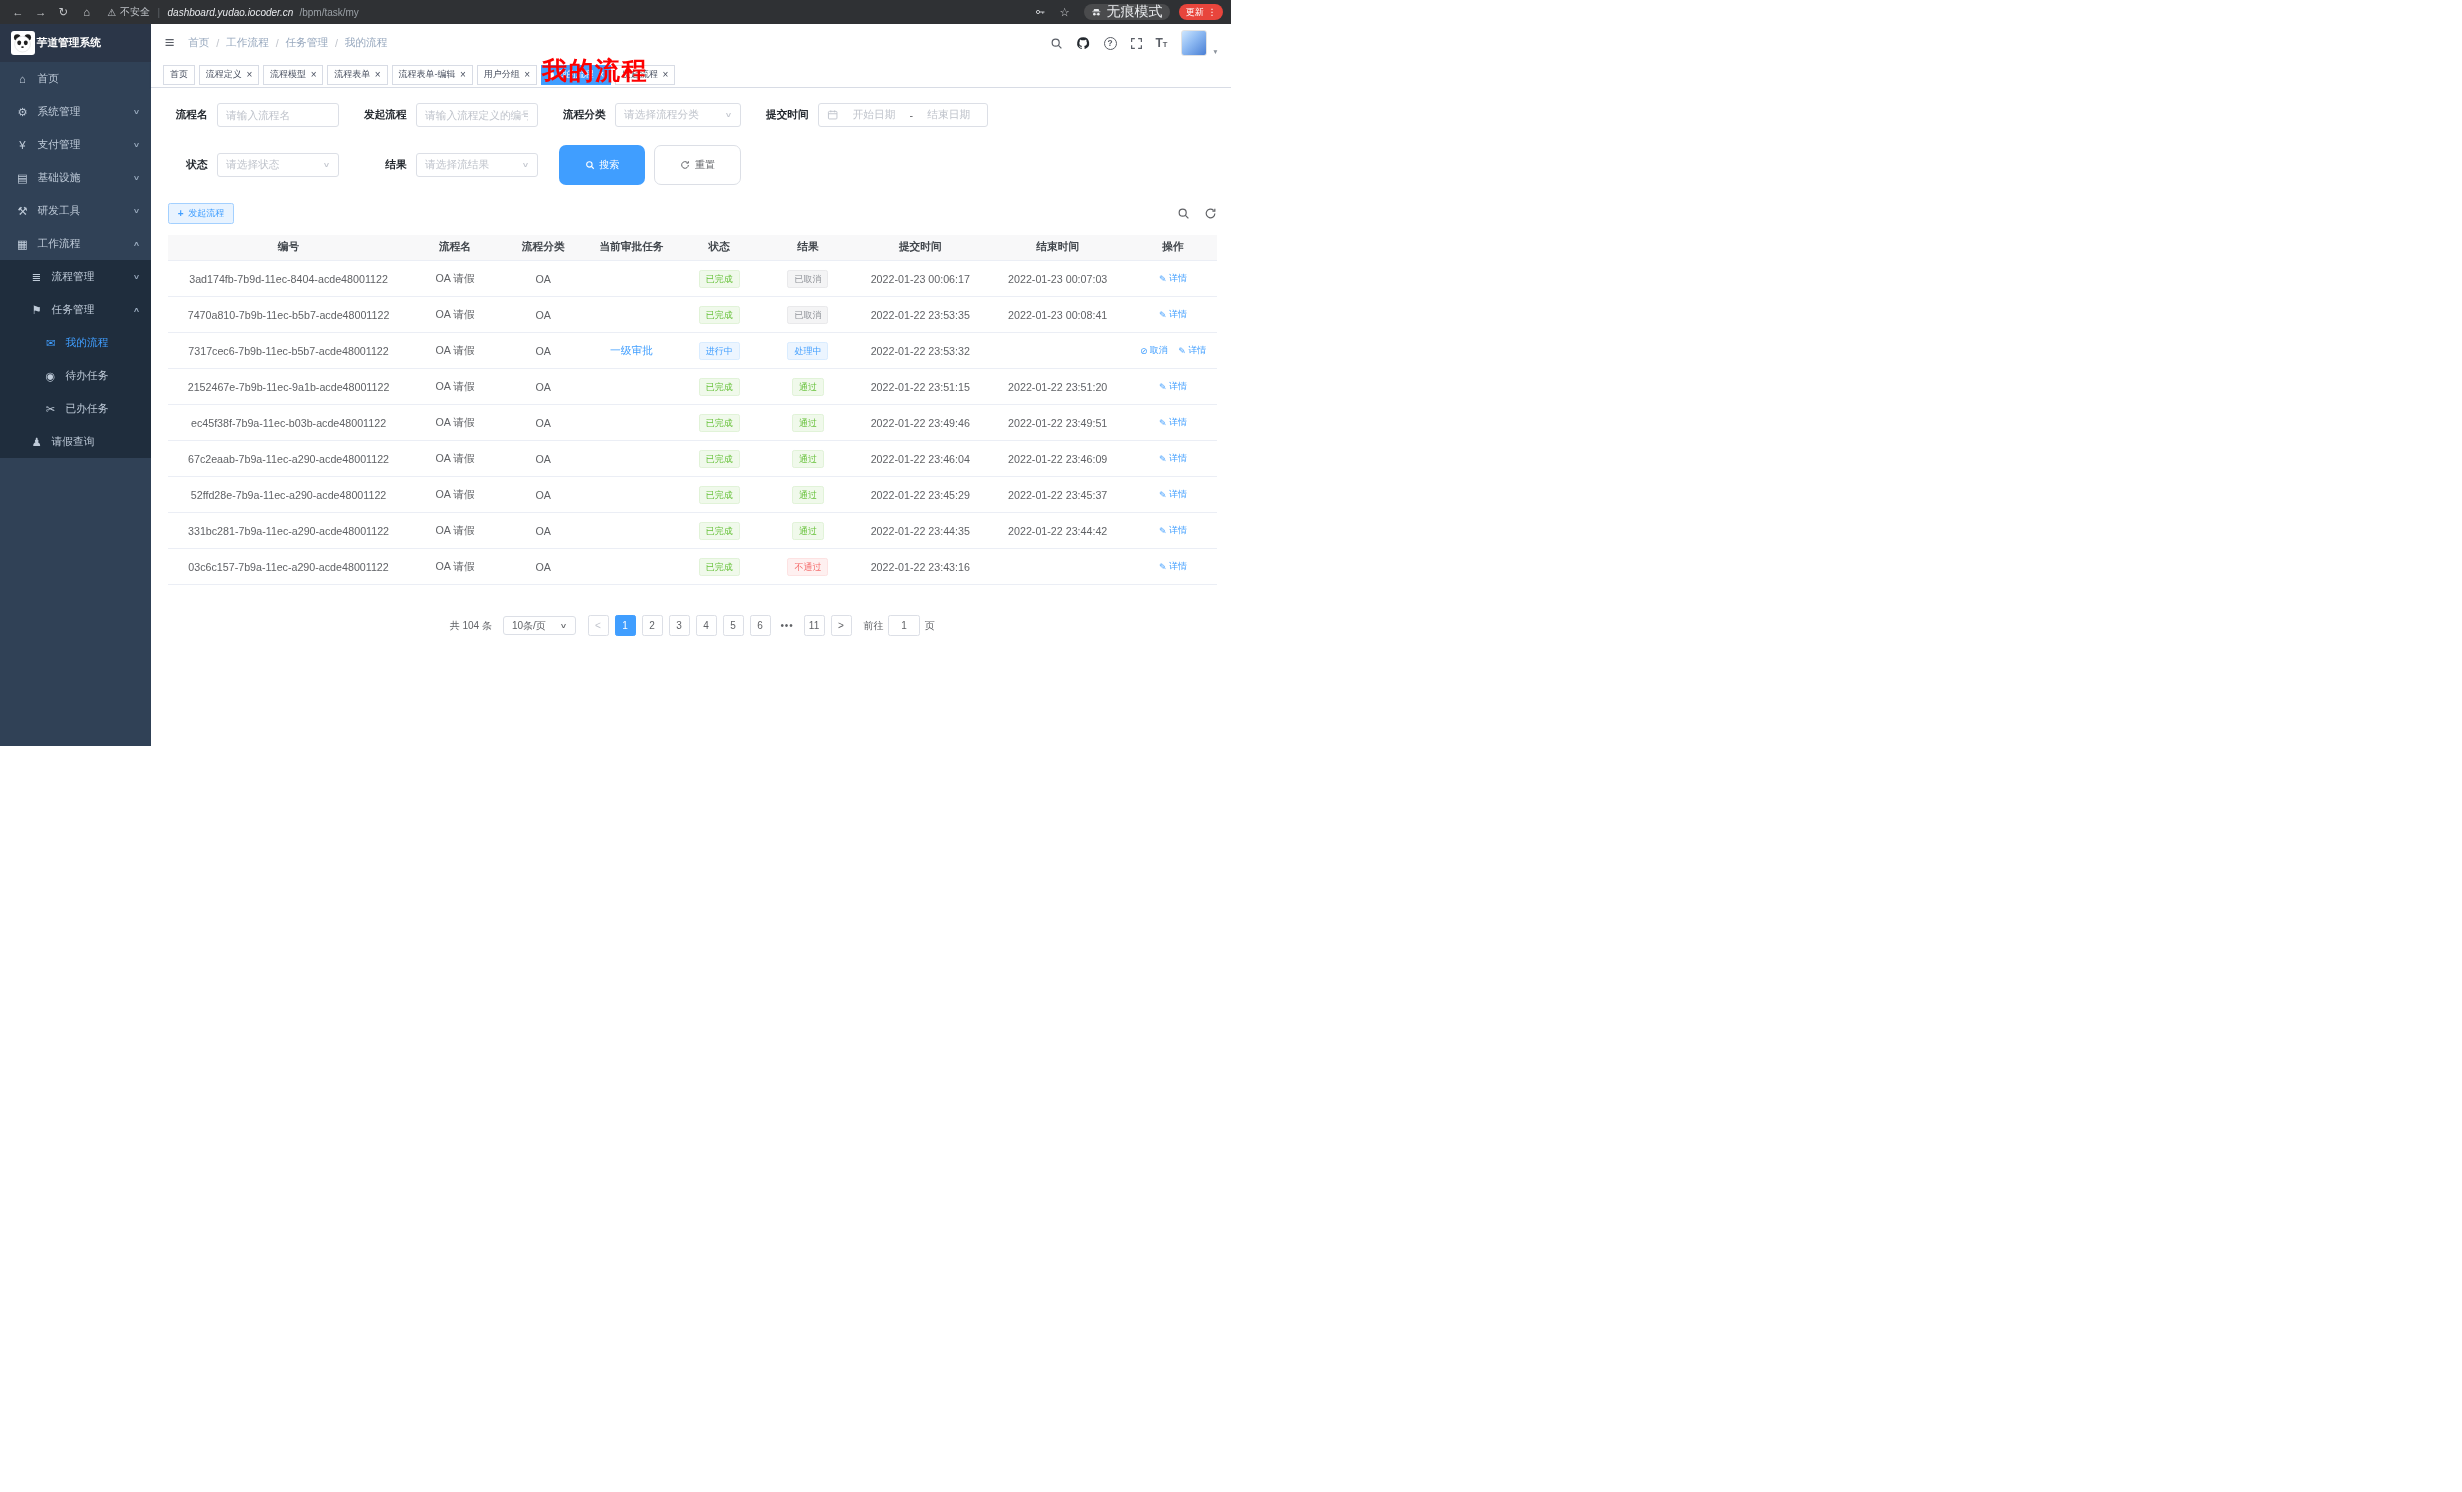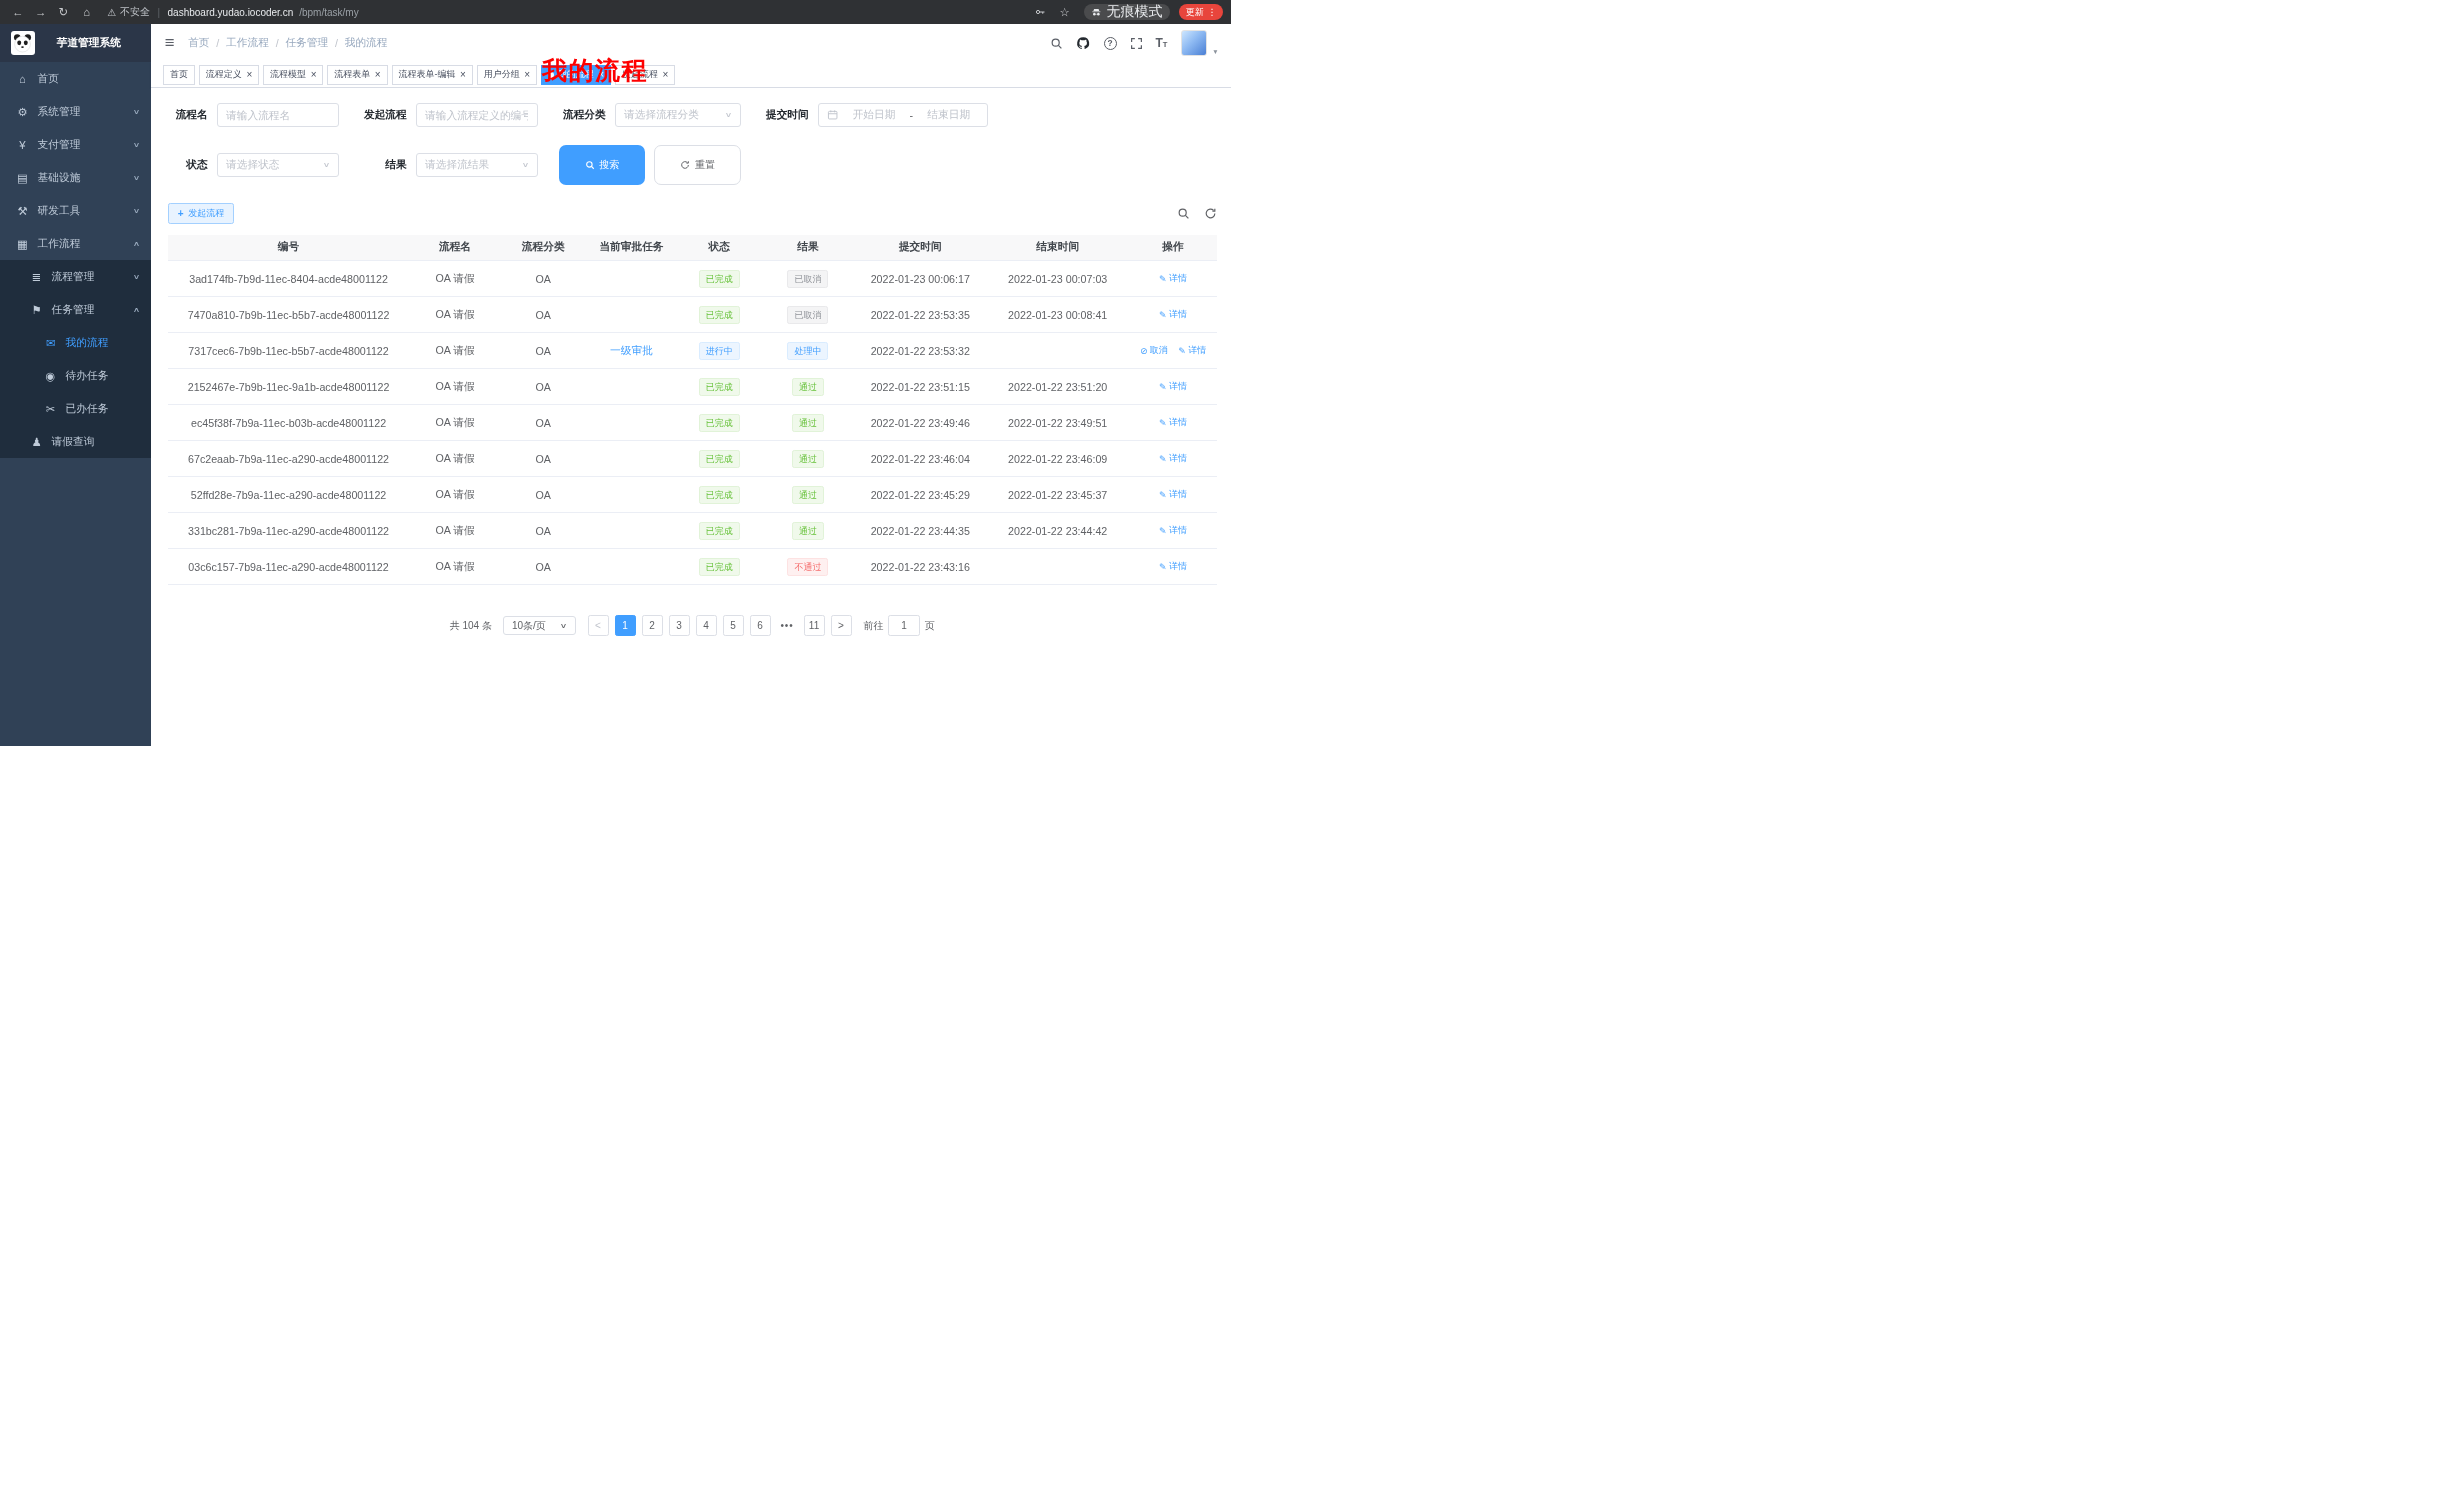--- a/index.html
+++ b/index.html
@@ -6,30 +6,30 @@
   html,body{background:#fff;}
   body{font-family:"Liberation Sans","DejaVu Sans",sans-serif;width:1231px;height:746px;overflow:hidden;color:#303133;}
   .screen{position:relative;width:1231px;height:746px;overflow:hidden;}
 
   
   .browser-bar{height:24px;background:#2f3134;display:flex;align-items:center;padding:0 7.6px;gap:3px;color:#c8cacd;font-size:10px;}
   .bicon{width:20px;height:18px;display:flex;align-items:center;justify-content:center;font-size:11.4px;color:#c8cacd;cursor:pointer;}
   .url-area{display:flex;align-items:center;gap:6px;margin-left:7.6px;flex:1;min-width:0;}
   .warn{display:flex;gap:3.8px;align-items:center;color:#bdc1c6;}
   .vsep{color:#5f6368;padding:0 1.5px;}
-  .url-host{color:#e8eaed;}
+  .url-host{color:#e8eaed;font-style:italic;}
   .url-path{color:#9aa0a6;}
   .browser-right{display:flex;align-items:center;gap:9px;margin-left:auto;}
   .incog{background:#4a4b4d;border-radius:9px;height:16.7px;display:flex;align-items:center;gap:4.6px;padding:0 7.6px;color:#e8eaed;font-size:14px;}
   .update-pill{background:#e8453c;border-radius:9px;height:16.7px;display:flex;align-items:center;gap:3.8px;padding:0 6.8px;color:#fff;font-size:9px;cursor:pointer;}
 
   
   .app{position:absolute;top:24px;left:0;right:0;bottom:0;display:flex;}
   .sidebar{width:151px;background:#304156;color:#bfcbd9;flex-shrink:0;overflow:hidden;}
-  .logo{height:38px;display:flex;align-items:center;gap:22px;padding-left:10.7px;background:#2b3648;}
+  .logo{height:38px;display:flex;align-items:center;gap:2px;padding-left:10.7px;background:#2b3648;}
   .logo-avatar{width:24px;height:24px;border-radius:3px;background:#fff;display:flex;align-items:center;justify-content:center;overflow:hidden;}
   .logo-title{color:#fff;font-size:10.7px;font-weight:700;}
   .menu-item{height:33px;display:flex;align-items:center;font-size:10.7px;cursor:pointer;padding-right:10.7px;}
   .menu-item.lv1{padding-left:15px;}
   .menu-item.lv2{padding-left:29px;}
   .menu-item.lv3{padding-left:43px;}
   .menu-item.dark{background:#1f2d3d;}
   .menu-item.active{color:#409eff;}
   .mi-icon{width:15px;margin-right:7.6px;text-align:center;font-size:11.4px;}
   .mi-label{flex:1;white-space:nowrap;}

